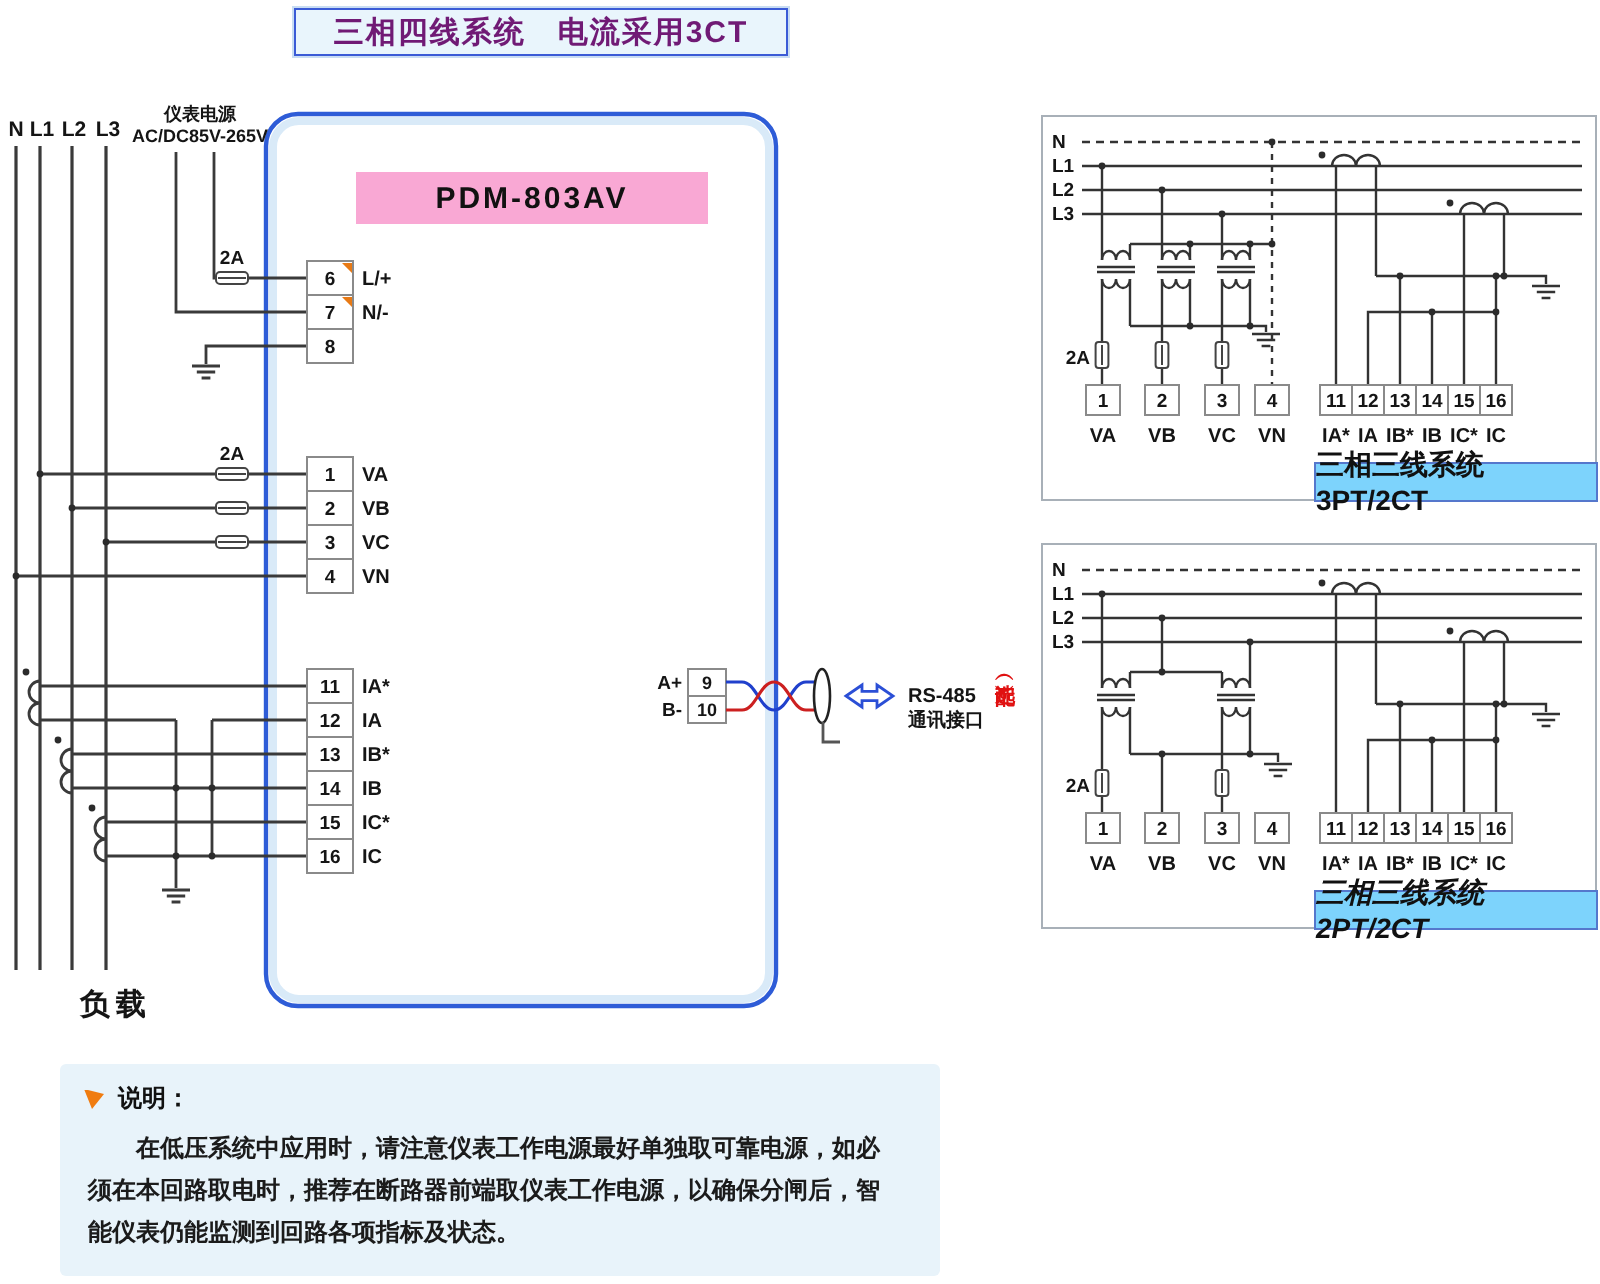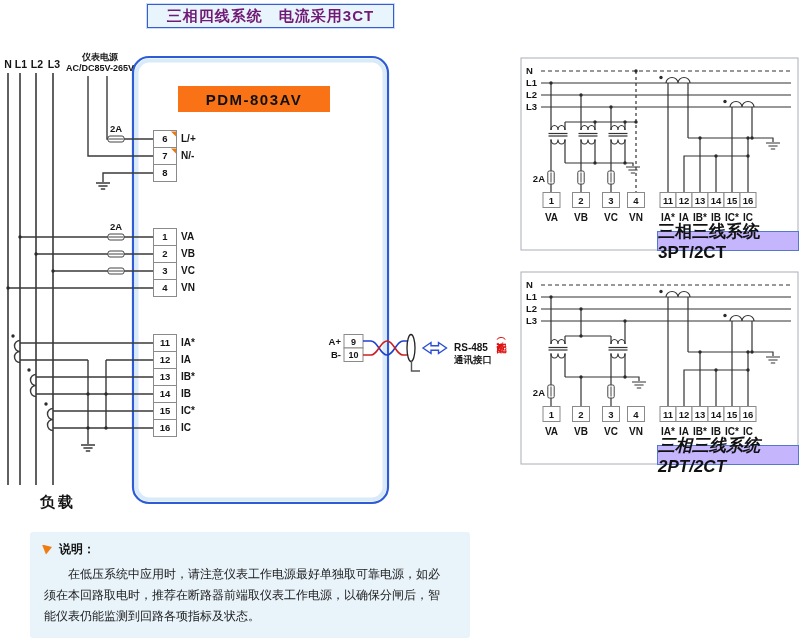--- a/index.html
+++ b/index.html
@@ -4,38 +4,38 @@
 <style>
   html,body { margin:0; padding:0; background:#fff; }
   #root { position:relative; width:800px; height:642px; overflow:hidden;
           font-family:"Liberation Sans", sans-serif; }
   .abs { position:absolute; }
   #wiring { left:0; top:0; }
   .title-box { left:147px; top:4px; width:245px; height:22px;
     background:#e9f5fc; border:1px solid #3b5bd6; box-shadow:0 0 0 1px #c9ddf3;
     display:flex; align-items:center; justify-content:center;
     font-size:15px; font-weight:bold; color:#701a75; letter-spacing:1px; }
-  .pdm-label { left:178px; top:86px; width:152px; height:26px;
-    background:#f97316; display:flex; align-items:center; justify-content:center;
+  .pdm-label { left:178px; top:86px; width:176px; height:26px;
+    background:#f9a8d4; display:flex; align-items:center; justify-content:center;
     font-size:15px; font-weight:600; color:#111; letter-spacing:1.5px; }
-  .subtitle { width:140px; height:18px; background:#c4b5fd; border:1px solid #5577cc;
+  .subtitle { width:140px; height:18px; background:#7dd3fc; border:1px solid #5577cc;
     display:flex; align-items:center; justify-content:center;
-    font-size:17px; font-weight:bold; color:#111; }
+    font-size:14px; font-weight:bold; color:#111; }
   #sub0-title { left:657px; top:231px; }
   #sub1-title { left:657px; top:445px;font-style:italic; }
   .optional-vertical { left:494px; top:333px; writing-mode:vertical-rl;
     color:#e01111; font-size:10px; font-weight:bold; letter-spacing:1px; }
   .note { left:30px; top:532px; width:440px; height:106px; background:#e8f3fa;
     border-radius:3px; box-sizing:border-box; padding:9px 27px 0 12px; }
   .note-head { display:flex; align-items:center; gap:7px;
     font-size:12px; font-weight:bold; color:#111; }
   .note-marker { width:10px; height:10px; background:#f07c10;
     clip-path:polygon(0 0,100% 25%,40% 100%); }
   .note-body { margin:6px 2px 0 2px; font-size:12px; line-height:1.75;
-    font-weight:400; color:#1b1b1b; text-indent:2em; }
+    font-weight:700; color:#1b1b1b; text-indent:2em; }
   svg text { fill:#151515; }
 </style>
 </head>
 <body>
 
 <div id="root">
 
   <svg id="wiring" class="abs" width="800" height="642" viewBox="0 0 800 642">
     <defs>
       <g id="gnd">

